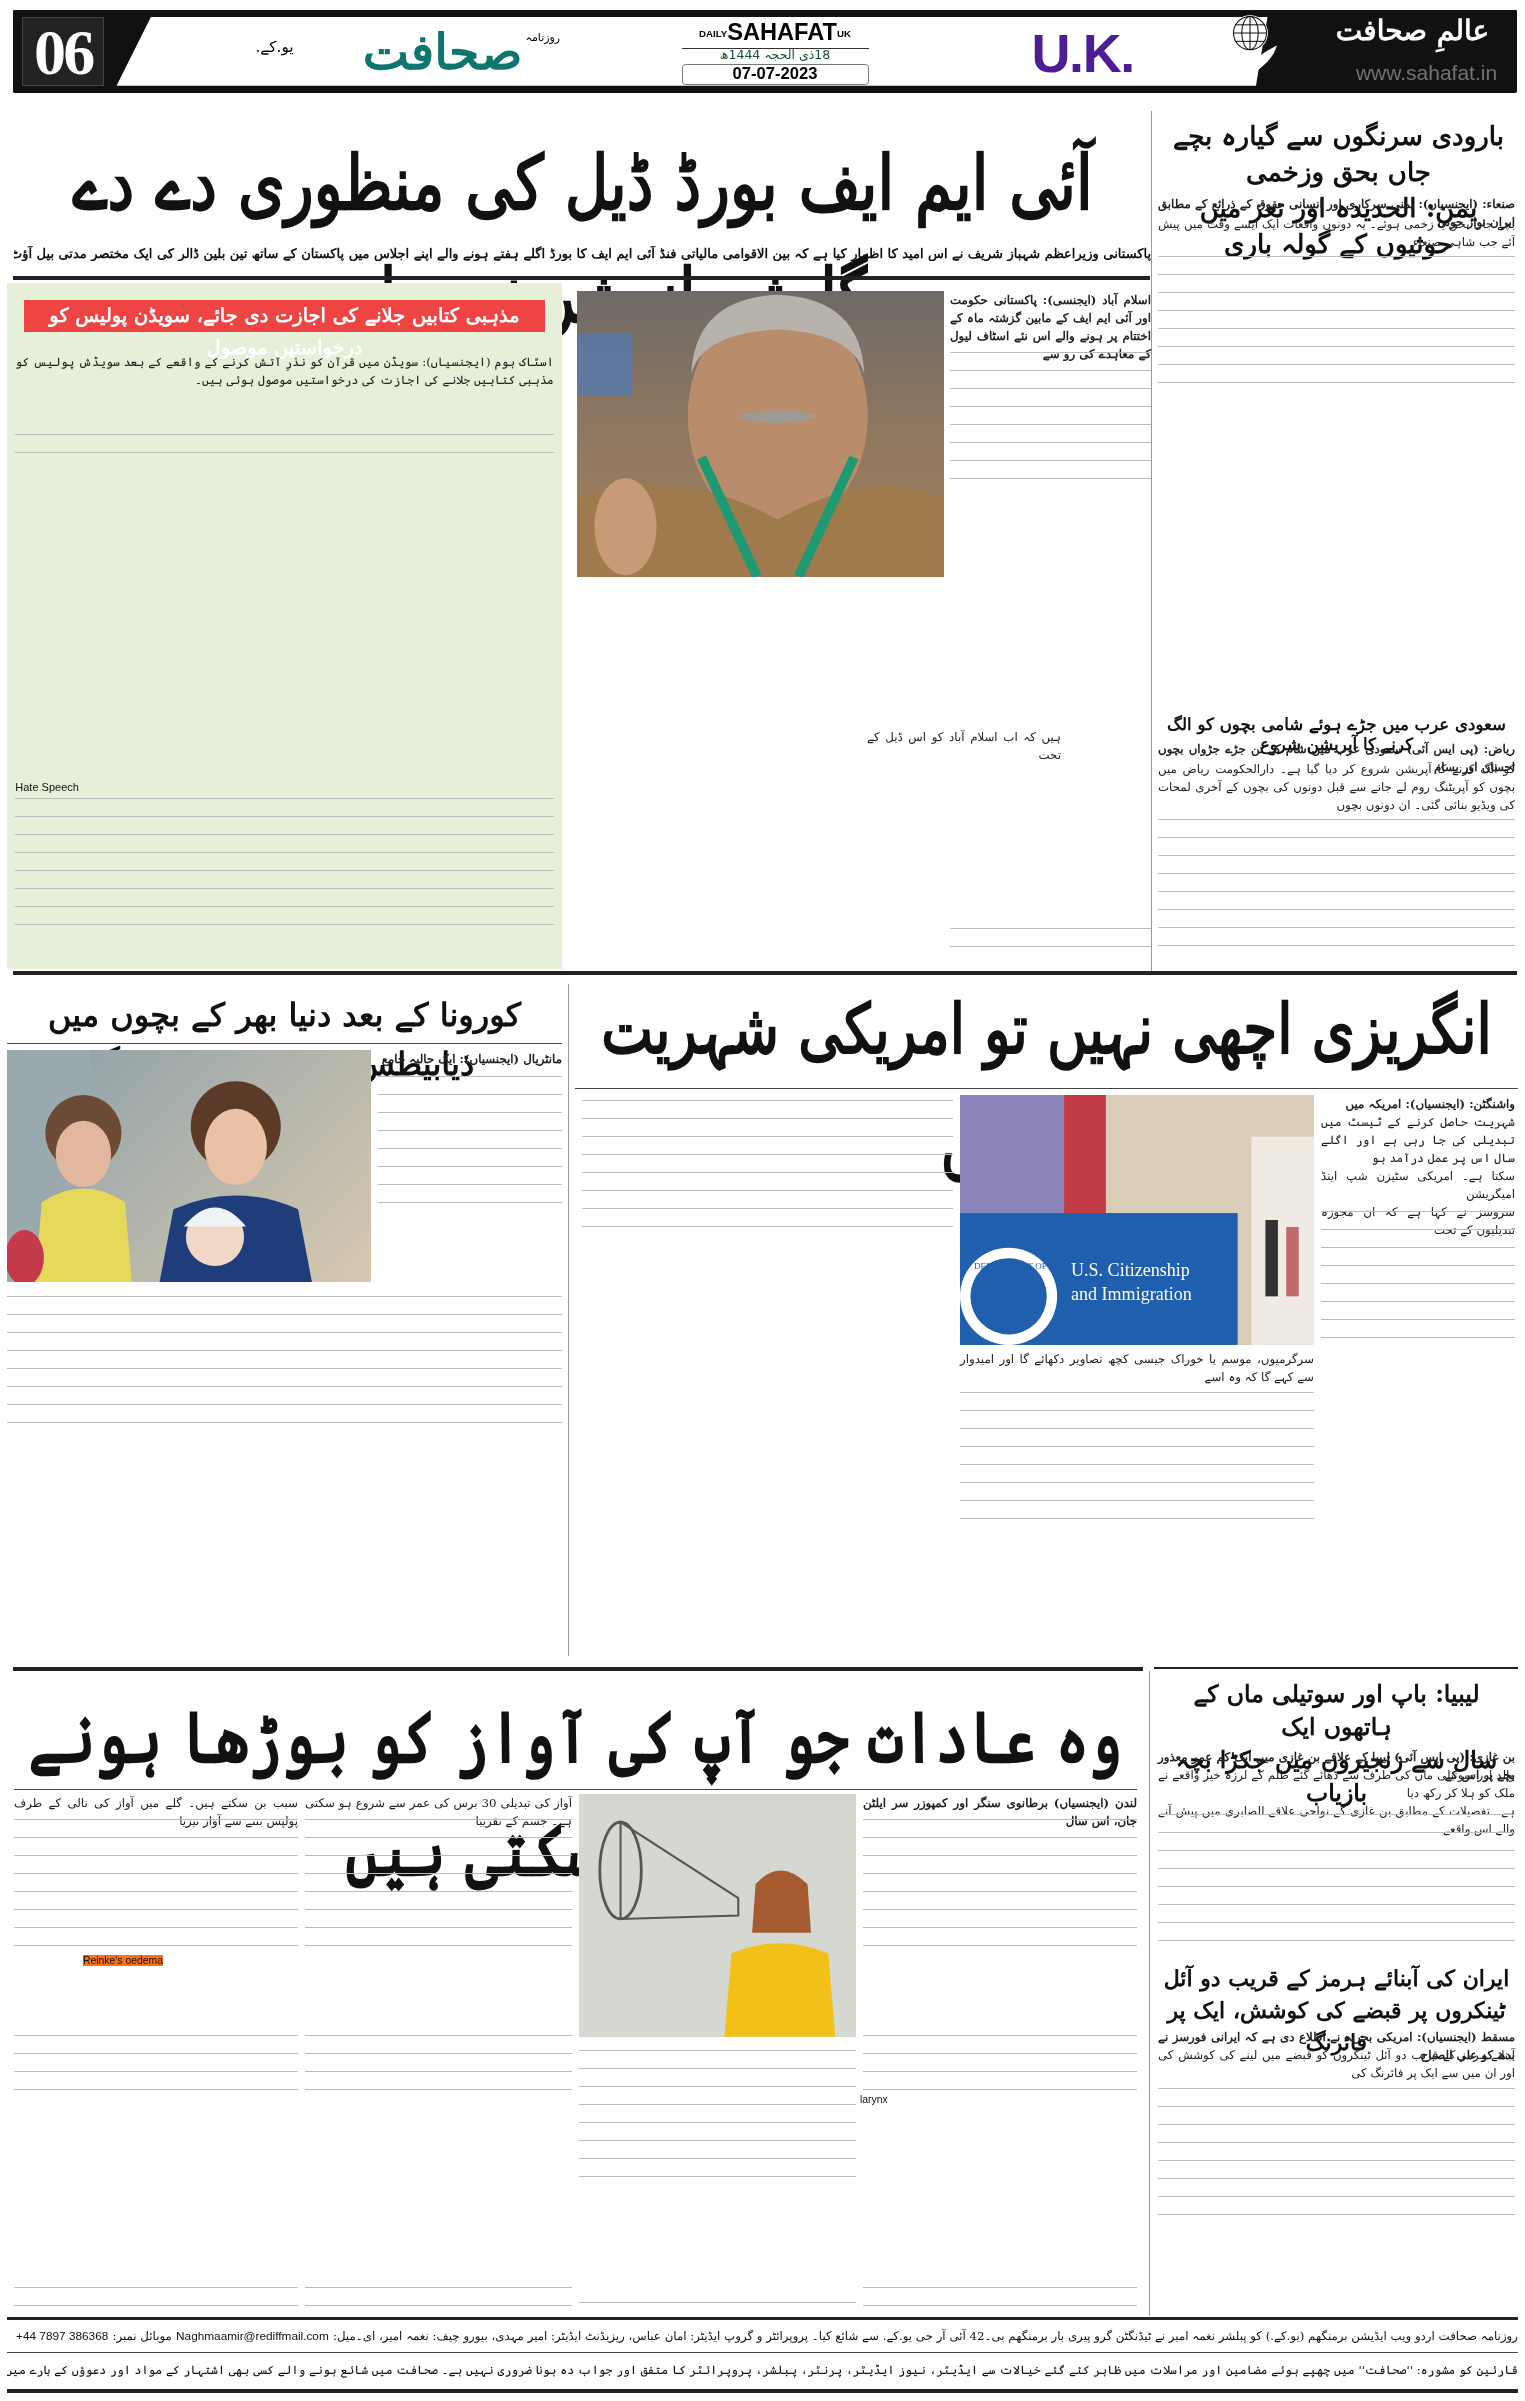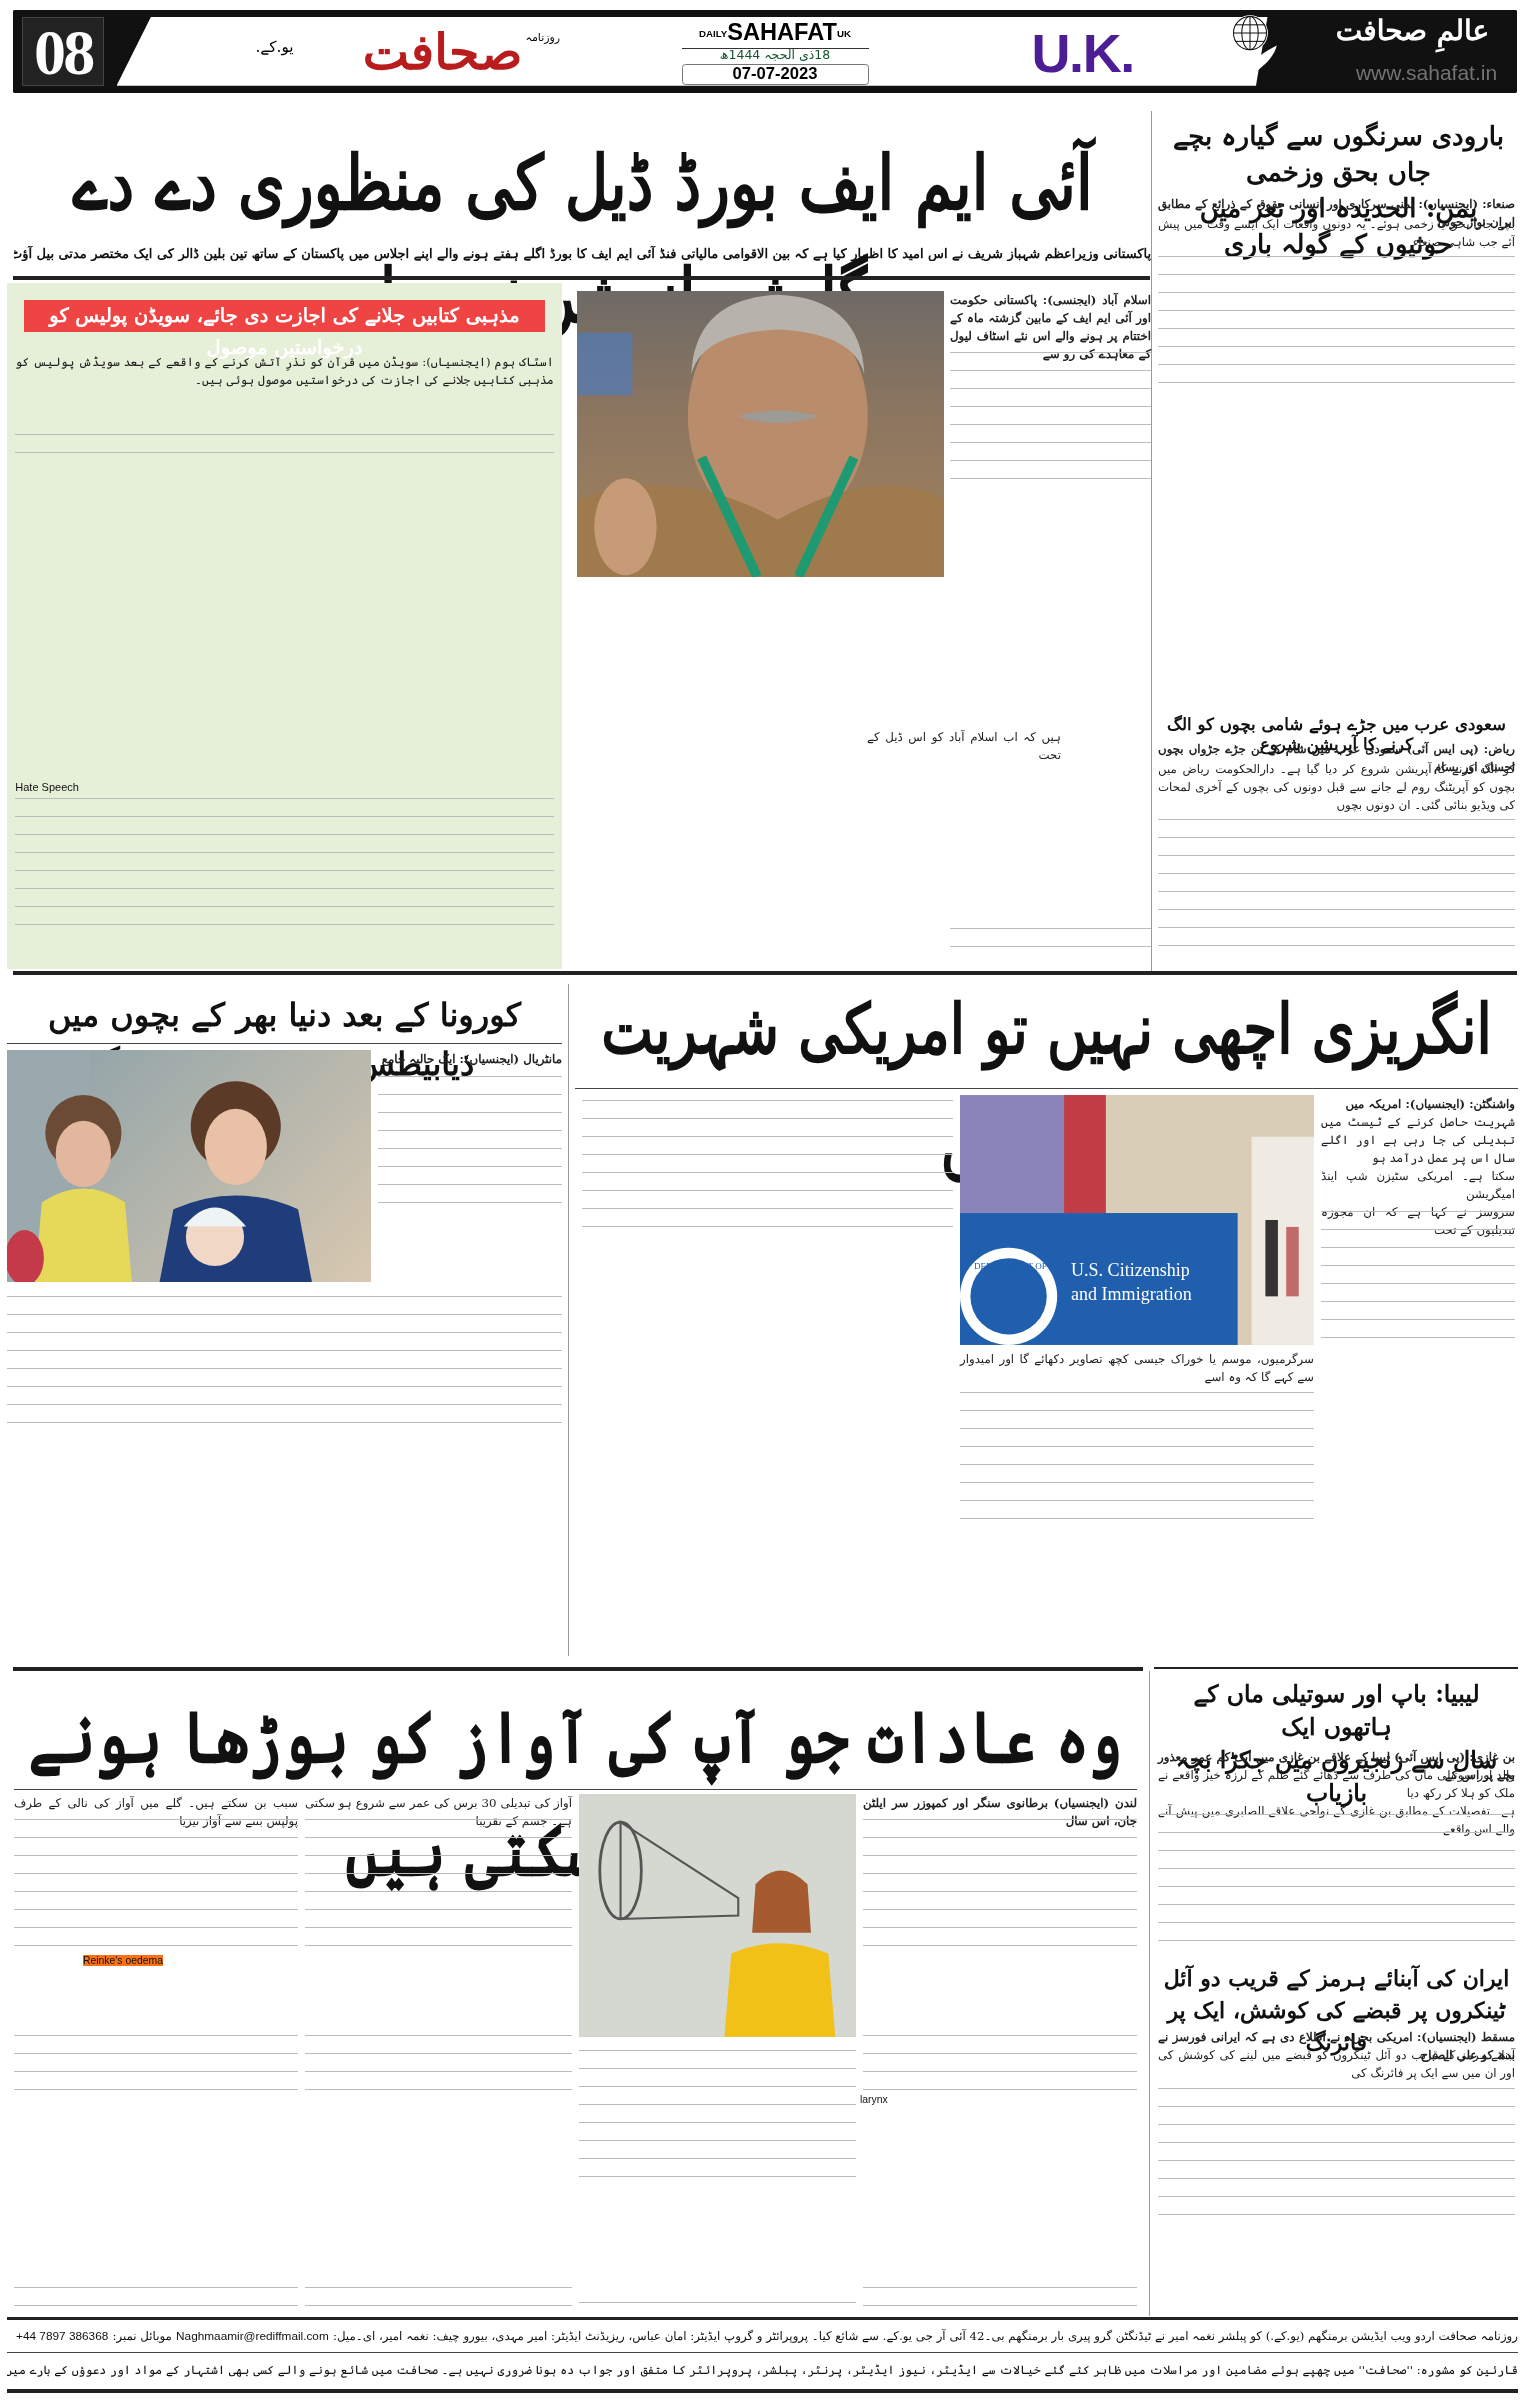--- a/index.html
+++ b/index.html
@@ -3,21 +3,21 @@
 <meta charset="utf-8">
 <style>
   *{box-sizing:border-box;margin:0;padding:0}
   html,body{width:1525px;height:2401px;background:#fff;overflow:hidden}
   body{font-family:"DejaVu Sans",sans-serif;color:#111;position:relative}
   .abs{position:absolute}
   
   #masthead{left:12.5px;top:9.7px;width:1504px;height:83px;background:#111;border-radius:1.4px}
   #page-no-box{left:9.7px;top:7px;width:82px;height:69px;background:#222;border:1.4px solid #444;color:#fff;font-family:"Liberation Serif",serif;font-size:64px;line-height:69px;text-align:center;font-weight:bold;letter-spacing:-2.8px}
   #mast-white{left:104px;top:7px;width:1151px;height:69px;background:#fff;border-radius:0 0 0 0;clip-path:polygon(3% 0,100% 0,99% 100%,0 100%)}
-  #logo-urdu{left:208px;top:4.2px;width:236px;height:62px;font-family:"DejaVu Serif",serif;font-size:49px;font-weight:bold;direction:rtl;text-align:center;line-height:62px;color:#b91c1c}
+  #logo-urdu{left:208px;top:4.2px;width:236px;height:62px;font-family:"DejaVu Serif",serif;font-size:49px;font-weight:bold;direction:rtl;text-align:center;line-height:62px;color:#0f766e}
   #logo-uk-small{left:139px;top:21px;font-size:15.3px;direction:rtl;color:#000}
   #logo-roznama{left:409px;top:14px;font-size:11px;direction:rtl;color:#000}
   #daily-box{left:565px;top:1.4px;width:187px;height:67px}
   #daily-title{left:0;top:0;width:187px;text-align:center;font-family:"Liberation Sans",sans-serif;font-weight:bold;font-size:23.6px;line-height:28px;color:#000;border-bottom:1.4px solid #333}
   #daily-title small{font-size:9.7px;vertical-align:middle}
   #hijri{left:0;top:29px;width:187px;text-align:center;font-size:12.5px;direction:rtl;color:#14532d}
   #greg{left:0;top:46px;width:187px;height:21px;border:1.4px solid #777;border-radius:3.5px;text-align:center;font-family:"Liberation Sans",sans-serif;font-weight:bold;font-size:16.6px;line-height:18px;color:#000}
   #uk-big{left:915px;top:5.5px;font-family:"Liberation Sans",sans-serif;font-weight:bold;font-size:54px;line-height:62px;color:#4c1d95;letter-spacing:-1.4px}
   #globe{left:1206px;top:2.8px;width:62px;height:67px}
   #alam-logo{left:1303px;top:4.2px;width:194px;height:42px;color:#fff;font-family:"DejaVu Serif",serif;font-size:28px;font-weight:bold;direction:rtl;text-align:center}
@@ -28,21 +28,21 @@
   .body-txt{font-size:11.8px;line-height:18px;color:#222;text-align:justify}
   .rule{background:#222;height:4.2px}
   .thin{background:#444;height:1.4px}
   .photo{overflow:hidden}
   .fill-lines{background:repeating-linear-gradient(to bottom,transparent 0 5.5px,#bbb 5.5px 6.2px,transparent 6.2px 18px)}
 </style>
 </head>
 <body>
 
 <div id="masthead" class="abs">
-  <div id="page-no-box" class="abs">08</div>
+  <div id="page-no-box" class="abs">06</div>
   <div id="mast-white" class="abs">
     <div id="logo-uk-small" class="abs">یو.کے.</div>
     <div id="logo-roznama" class="abs">روزنامہ</div>
     <div id="logo-urdu" class="abs">صحافت</div>
     <div id="daily-box" class="abs">
       <div id="daily-title" class="abs">
         <small>DAILY</small><span>SAHAFAT</span><small>UK</small>
       </div>
       <div id="hijri" class="abs">18ذی الحجہ 1444ھ</div>
       <div id="greg" class="abs">07-07-2023</div>

